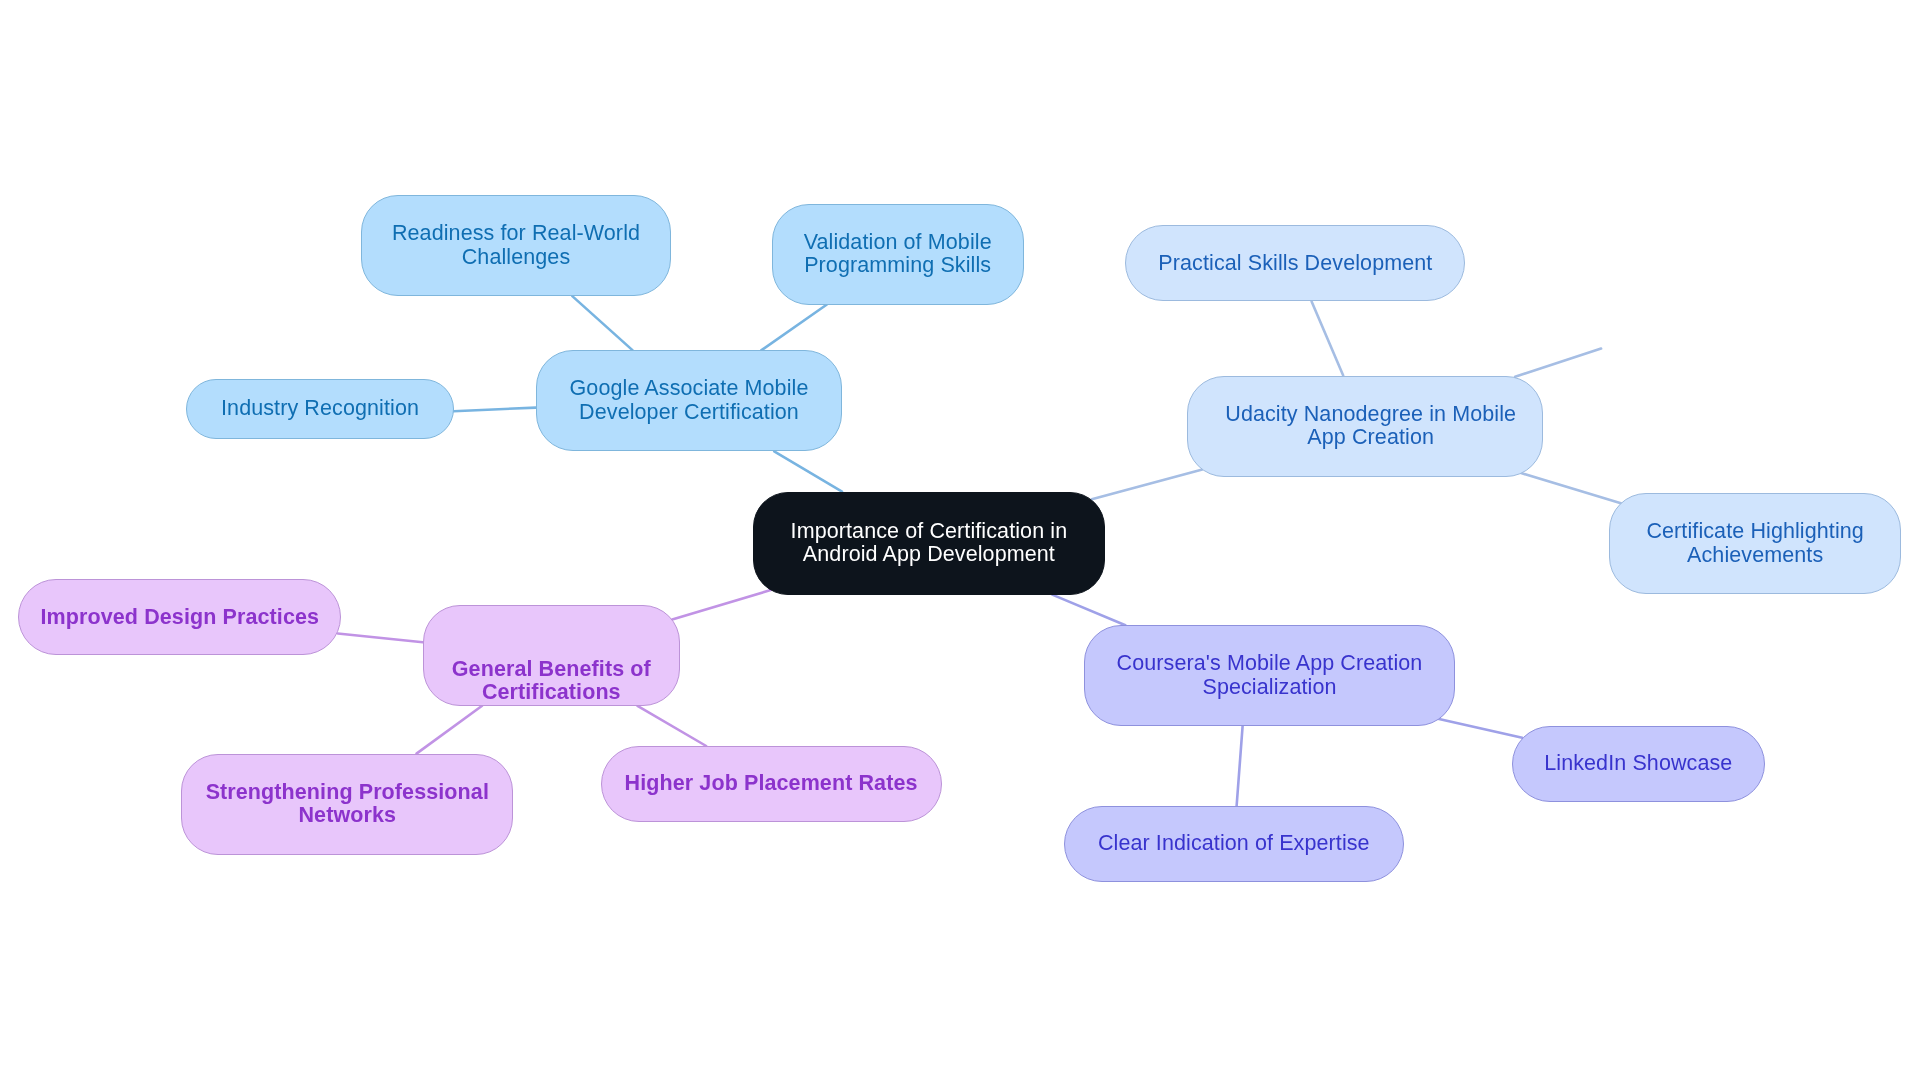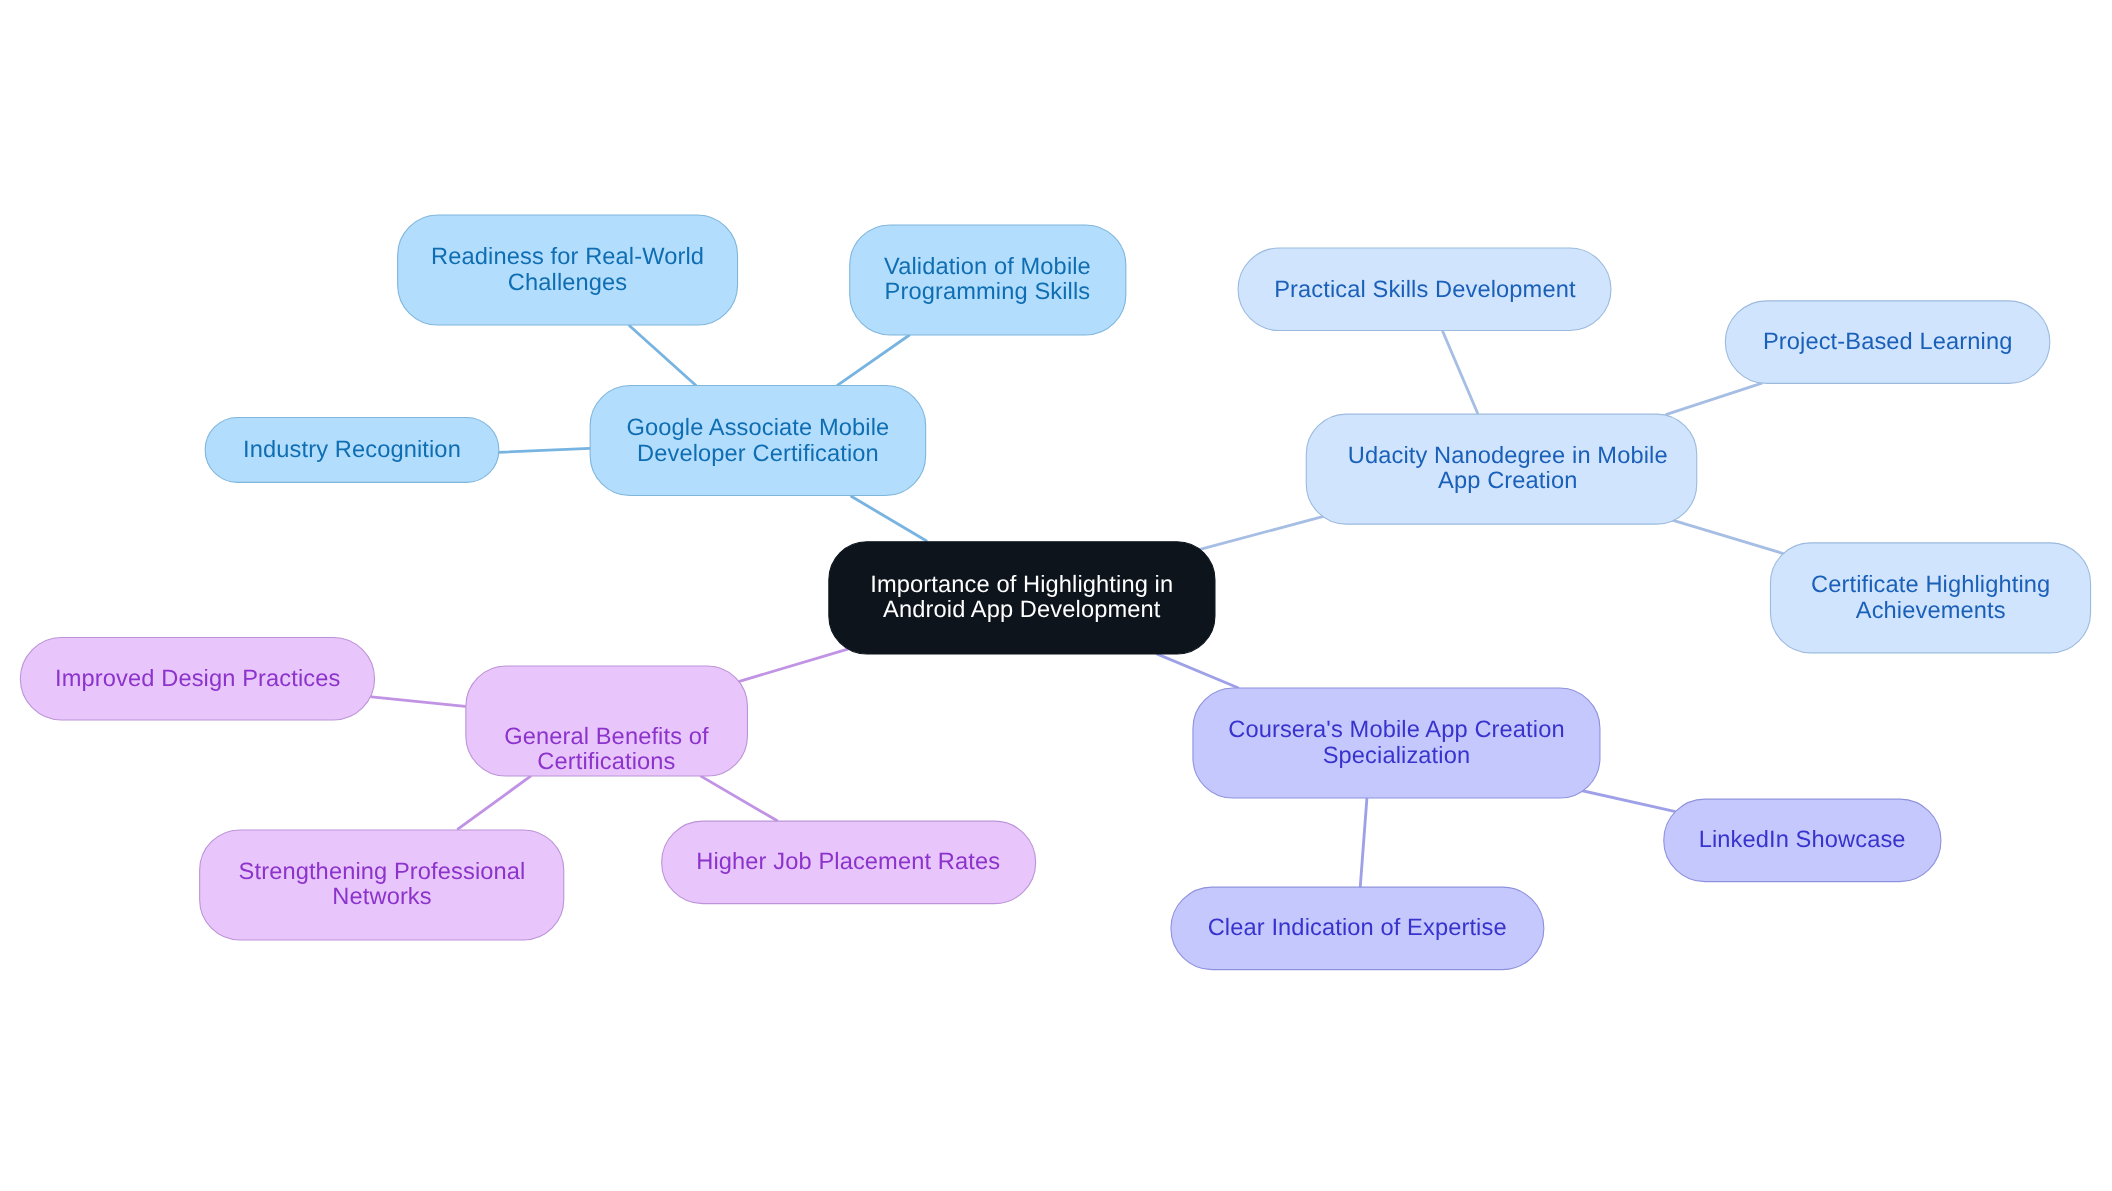--- a/index.html
+++ b/index.html
@@ -16,21 +16,21 @@
     position:absolute;box-sizing:border-box;
     display:flex;align-items:center;justify-content:center;
     text-align:center;white-space:pre-line;
     border-style:solid;border-width:1.3px;
     letter-spacing:0.1px;
   }
   .node .lbl{display:block;transform:translateZ(0);}
   .n-root  {background:#0d141c;  border-color:#0d141c;  color:#ffffff;}
   .n-blue  {background:#b3ddfd;  border-color:#7fb6dc;  color:#0f6eb2;}
   .n-lblue {background:#d0e4fd; border-color:#9cbade; color:#1b60b8;}
-  .n-purple{background:#e8c6fb;border-color:#bc93d8;color:#8c33cc;}
+  .n-purple{background:#e8c6fb;border-color:#bc93d8;color:#8c33cc;font-weight:bold;}
   .n-lav   {background:#c5c8fd;   border-color:#8e91dd;   color:#3833cd;}
 </style>
 </head>
 <body>
 
 <div id="canvas">
 
   <svg id="edge-layer" viewBox="0 0 1920 1083" width="1920" height="1083">
     <line x1="842.0" y1="491.6" x2="774.2" y2="451.4" stroke="#78b4e1" stroke-width="2.6" stroke-linecap="round"></line>
     <line x1="632.7" y1="350.4" x2="572.3" y2="296.1" stroke="#78b4e1" stroke-width="2.6" stroke-linecap="round"></line>
@@ -43,21 +43,21 @@
     <line x1="770.7" y1="590.1" x2="672.2" y2="619.4" stroke="#c193e5" stroke-width="2.6" stroke-linecap="round"></line>
     <line x1="422.8" y1="642.2" x2="337.7" y2="633.5" stroke="#c193e5" stroke-width="2.6" stroke-linecap="round"></line>
     <line x1="482.1" y1="705.8" x2="416.5" y2="753.6" stroke="#c193e5" stroke-width="2.6" stroke-linecap="round"></line>
     <line x1="637.5" y1="705.8" x2="706.2" y2="746.0" stroke="#c193e5" stroke-width="2.6" stroke-linecap="round"></line>
     <line x1="1052.2" y1="594.6" x2="1125.4" y2="625.2" stroke="#9fa1e8" stroke-width="2.6" stroke-linecap="round"></line>
     <line x1="1421.3" y1="715.0" x2="1522.2" y2="737.7" stroke="#9fa1e8" stroke-width="2.6" stroke-linecap="round"></line>
     <line x1="1242.6" y1="726.2" x2="1236.6" y2="806.2" stroke="#9fa1e8" stroke-width="2.6" stroke-linecap="round"></line>
   </svg>
 
   <div class="node n-root" style="left:752.9px;top:491.6px;width:352px;height:103px;border-radius:35px;font-size:21.5px;line-height:23.5px;">
-    <span class="lbl">Importance of Highlighting in
+    <span class="lbl">Importance of Certification in
 Android App Development</span>
   </div>
   <div class="node n-blue" style="left:536.0px;top:350.4px;width:306px;height:101px;border-radius:37px;font-size:21.5px;line-height:23.5px;">
     <span class="lbl">Google Associate Mobile
 Developer Certification</span>
   </div>
   <div class="node n-blue" style="left:361.0px;top:195.1px;width:310px;height:101px;border-radius:37px;font-size:21.5px;line-height:23.5px;">
     <span class="lbl">Readiness for Real-World
 Challenges</span>
   </div>
@@ -67,23 +67,20 @@
   </div>
   <div class="node n-blue" style="left:186.0px;top:379.1px;width:268px;height:60px;border-radius:38px;font-size:21.5px;line-height:23.5px;">
     <span class="lbl">Industry Recognition</span>
   </div>
   <div class="node n-lblue" style="left:1186.7px;top:375.5px;width:356px;height:101px;border-radius:37px;font-size:21.5px;line-height:23.5px;padding-left:12px;">
     <span class="lbl">Udacity Nanodegree in Mobile
 App Creation</span>
   </div>
   <div class="node n-lblue" style="left:1125.4px;top:225.4px;width:340px;height:76px;border-radius:38px;font-size:21.5px;line-height:23.5px;">
     <span class="lbl">Practical Skills Development</span>
-  </div>
-  <div class="node n-lblue" style="left:1568.1px;top:272.9px;width:296px;height:76px;border-radius:38px;font-size:21.5px;line-height:23.5px;">
-    <span class="lbl">Project-Based Learning</span>
   </div>
   <div class="node n-lblue" style="left:1609.2px;top:493.2px;width:292px;height:101px;border-radius:37px;font-size:21.5px;line-height:23.5px;">
     <span class="lbl">Certificate Highlighting
 Achievements</span>
   </div>
   <div class="node n-purple" style="left:422.8px;top:604.8px;width:257px;height:101px;border-radius:37px;font-size:21.5px;line-height:23.5px;align-items:flex-end;">
     <span class="lbl">General Benefits of
 Certifications</span>
   </div>
   <div class="node n-purple" style="left:18.3px;top:579.3px;width:323px;height:76px;border-radius:38px;font-size:21.5px;line-height:23.5px;">

